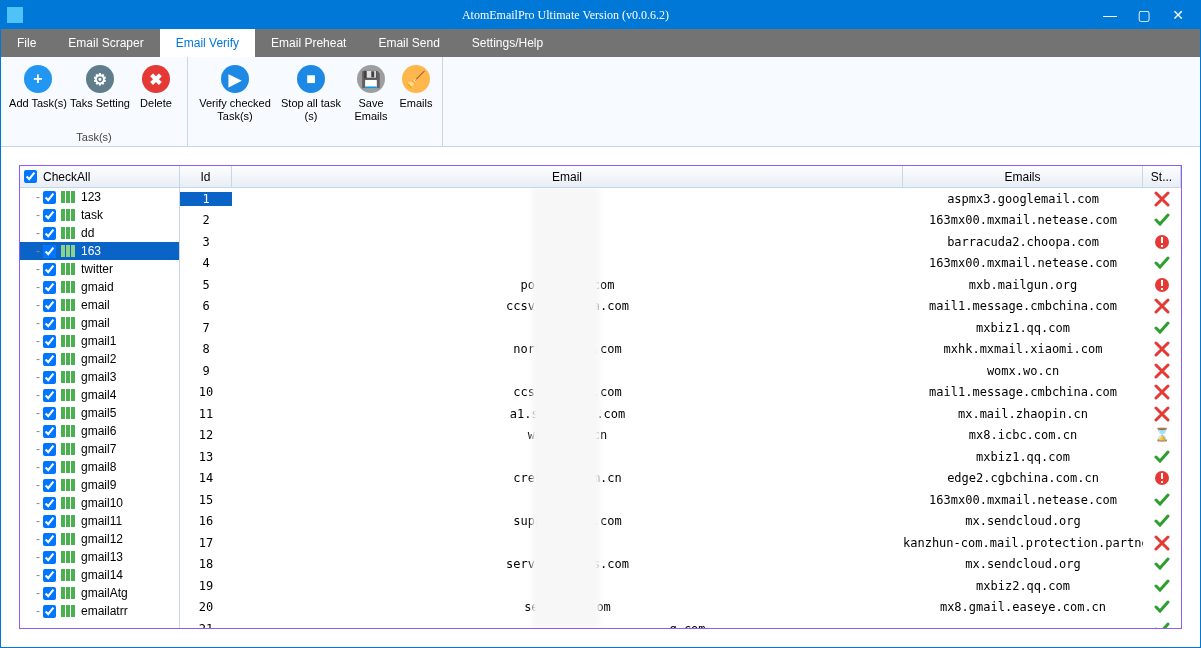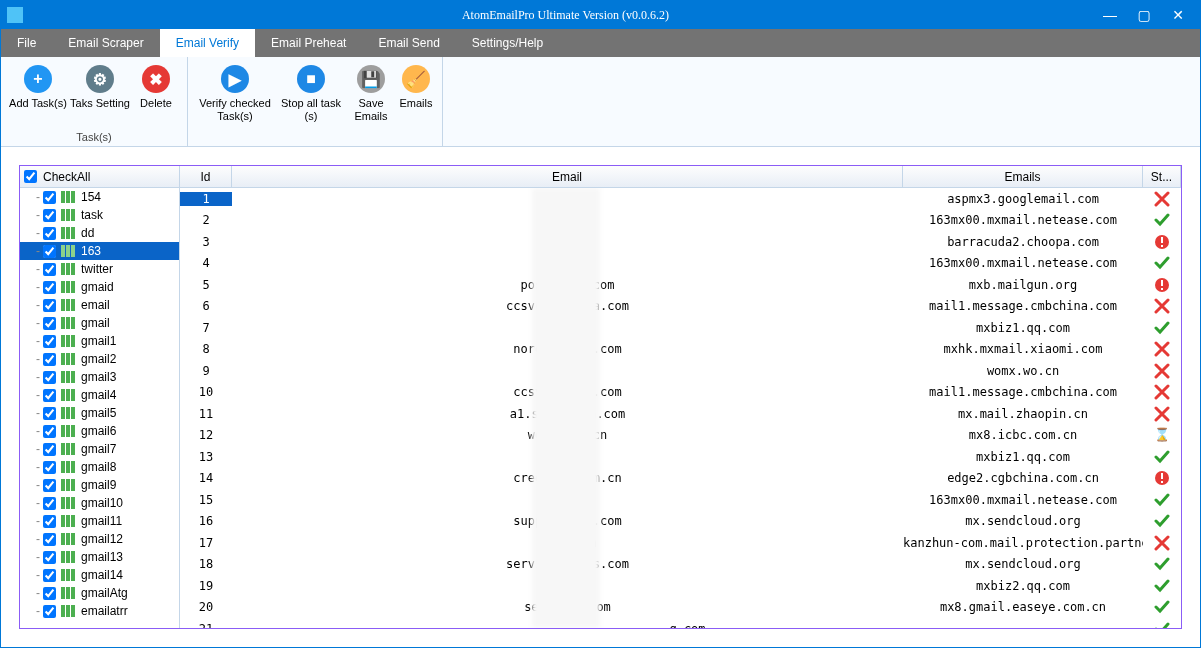--- a/index.html
+++ b/index.html
@@ -124,21 +124,21 @@
       </div>
       <div id="tree-body">
           <div class="tree-row">
             <span class="hy">-</span>
             <input type="checkbox" checked="" style="">
             <span class="bars">
               <span></span>
               <span></span>
               <span></span>
             </span>
-            <span>154</span>
+            <span>123</span>
           </div>
           <div class="tree-row">
             <span class="hy">-</span>
             <input type="checkbox" checked="" style="">
             <span class="bars">
               <span></span>
               <span></span>
               <span></span>
             </span>
             <span>task</span>

